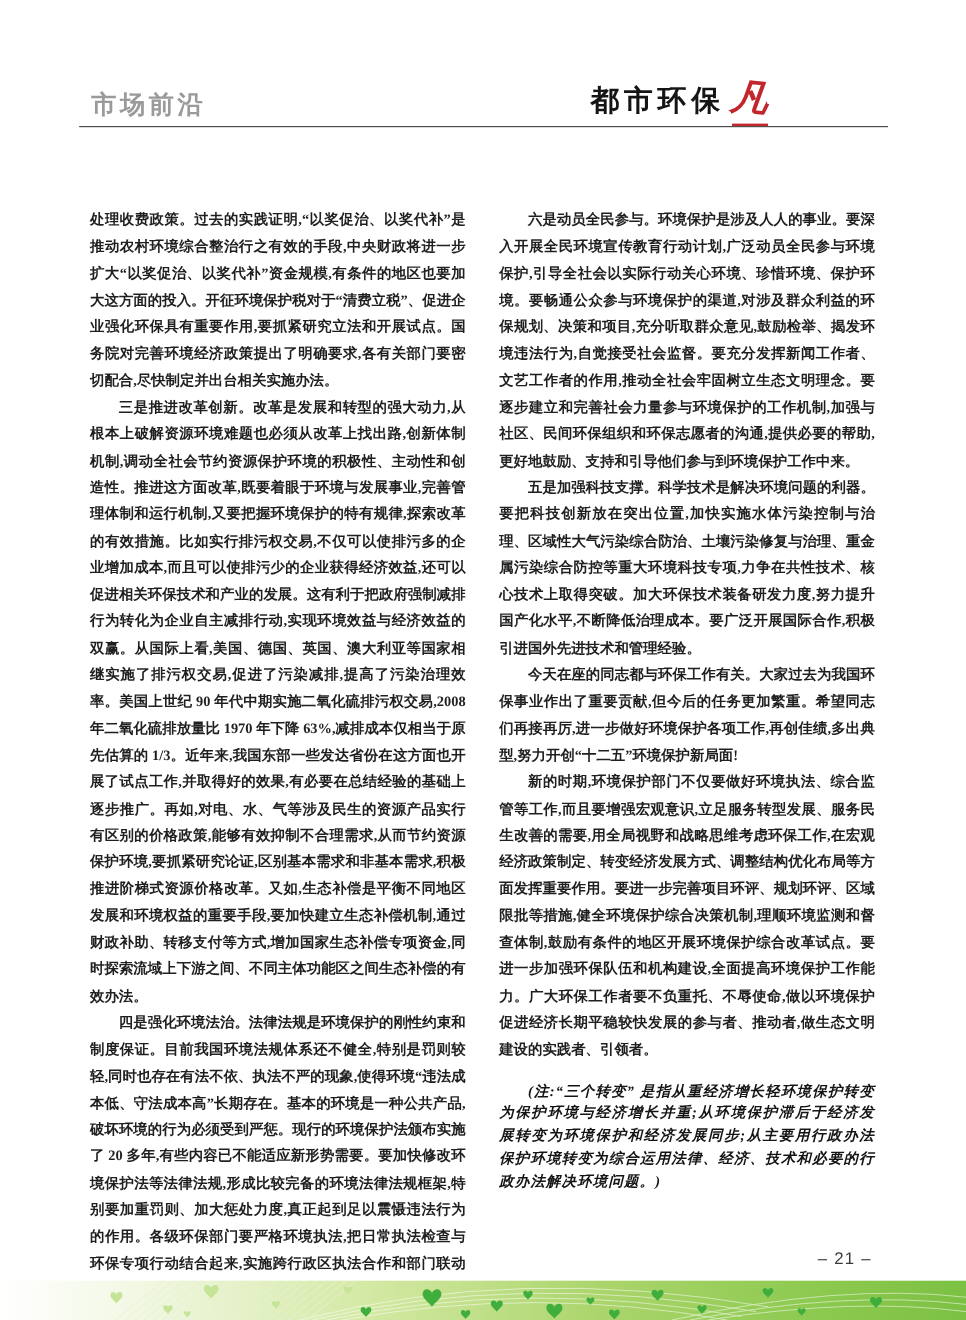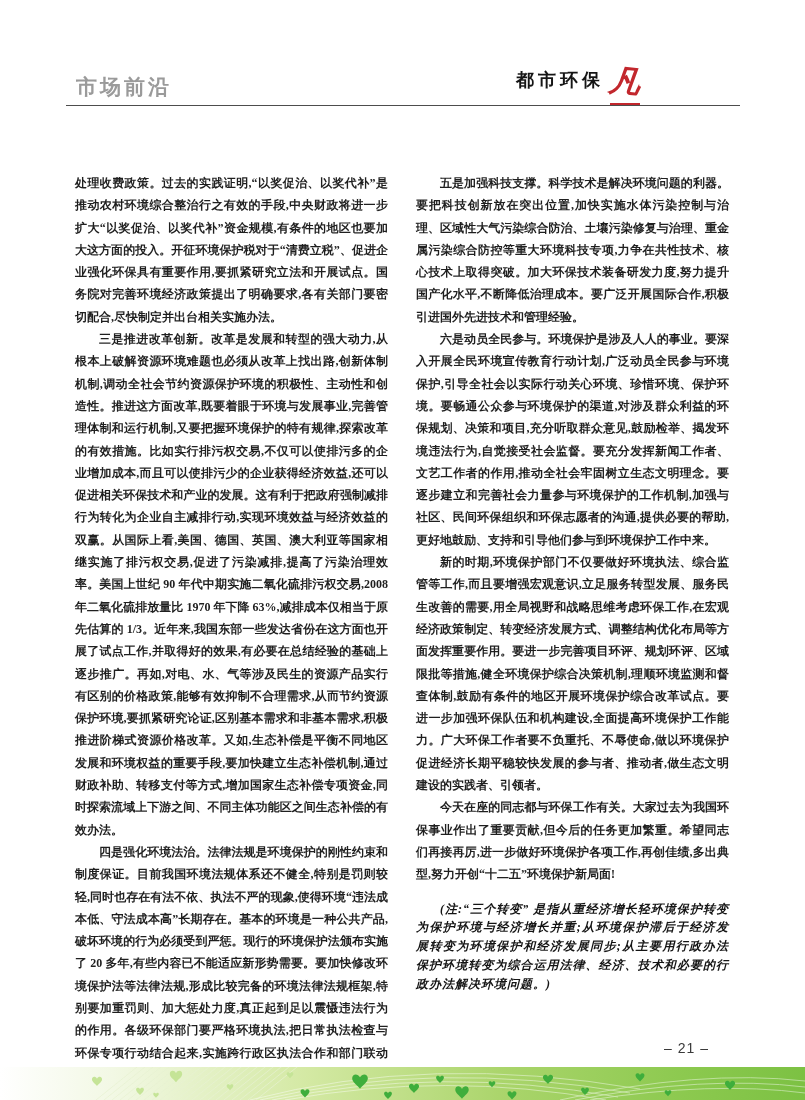--- a/index.html
+++ b/index.html
@@ -13,21 +13,21 @@
   
   .header{position:absolute;top:0;left:0;width:704px;height:106px;}
   .section-label{
     position:absolute;left:76px;top:73px;
     font-family:"Liberation Sans","DejaVu Sans",sans-serif;
     font-size:21px;font-weight:bold;color:#9a9a9a;letter-spacing:3px;
   }
   .magazine-logo{
     position:absolute;right:100px;top:68px;
     font-family:"Liberation Sans","DejaVu Sans",sans-serif;
-    font-size:18px;font-weight:900;color:#151515;letter-spacing:4px;
+    font-size:24px;font-weight:900;color:#151515;letter-spacing:4px;
     white-space:nowrap;
   }
   .logo-mark{
     position:absolute;right:64px;top:66px;
     color:#c2272d;font-size:31px;font-weight:bold;
     font-style:italic;transform:rotate(6deg);
     font-family:"Liberation Serif","DejaVu Serif",serif;
     line-height:1;
   }
   .logo-underline{
@@ -49,20 +49,21 @@
   .note{
     margin-top:14px !important;
     font-style:italic;
     font-size:12px;line-height:18.8px;
     letter-spacing:1px;
     color:#141414;
   }
   
   .page-number{
     position:absolute;left:664px;top:1040px;width:80px;
+    text-align:center;
     font-family:"Liberation Sans","DejaVu Sans",sans-serif;
     font-size:14px;color:#3a3a3a;letter-spacing:1px;
   }
   .footer-band{position:absolute;left:0;bottom:0;width:805px;height:33px;}
 </style>
 </head>
 <body>
 
 <div class="page">
 
@@ -74,24 +75,24 @@
     <div class="header-rule"></div>
   </div>
 
   <div class="col col-left">
     <p class="cont">处理收费政策。过去的实践证明,“以奖促治、以奖代补”是推动农村环境综合整治行之有效的手段,中央财政将进一步扩大“以奖促治、以奖代补”资金规模,有条件的地区也要加大这方面的投入。开征环境保护税对于“清费立税”、促进企业强化环保具有重要作用,要抓紧研究立法和开展试点。国务院对完善环境经济政策提出了明确要求,各有关部门要密切配合,尽快制定并出台相关实施办法。</p>
     <p>三是推进改革创新。改革是发展和转型的强大动力,从根本上破解资源环境难题也必须从改革上找出路,创新体制机制,调动全社会节约资源保护环境的积极性、主动性和创造性。推进这方面改革,既要着眼于环境与发展事业,完善管理体制和运行机制,又要把握环境保护的特有规律,探索改革的有效措施。比如实行排污权交易,不仅可以使排污多的企业增加成本,而且可以使排污少的企业获得经济效益,还可以促进相关环保技术和产业的发展。这有利于把政府强制减排行为转化为企业自主减排行动,实现环境效益与经济效益的双赢。从国际上看,美国、德国、英国、澳大利亚等国家相继实施了排污权交易,促进了污染减排,提高了污染治理效率。美国上世纪 90 年代中期实施二氧化硫排污权交易,2008 年二氧化硫排放量比 1970 年下降 63%,减排成本仅相当于原先估算的 1/3。近年来,我国东部一些发达省份在这方面也开展了试点工作,并取得好的效果,有必要在总结经验的基础上逐步推广。再如,对电、水、气等涉及民生的资源产品实行有区别的价格政策,能够有效抑制不合理需求,从而节约资源保护环境,要抓紧研究论证,区别基本需求和非基本需求,积极推进阶梯式资源价格改革。又如,生态补偿是平衡不同地区发展和环境权益的重要手段,要加快建立生态补偿机制,通过财政补助、转移支付等方式,增加国家生态补偿专项资金,同时探索流域上下游之间、不同主体功能区之间生态补偿的有效办法。</p>
     <p>四是强化环境法治。法律法规是环境保护的刚性约束和制度保证。目前我国环境法规体系还不健全,特别是罚则较轻,同时也存在有法不依、执法不严的现象,使得环境“违法成本低、守法成本高”长期存在。基本的环境是一种公共产品,破坏环境的行为必须受到严惩。现行的环境保护法颁布实施了 20 多年,有些内容已不能适应新形势需要。要加快修改环境保护法等法律法规,形成比较完备的环境法律法规框架,特别要加重罚则、加大惩处力度,真正起到足以震慑违法行为的作用。各级环保部门要严格环境执法,把日常执法检查与环保专项行动结合起来,实施跨行政区执法合作和部门联动执法,敢于碰硬,做到执法必严、违法必究。要健全执法程序,规范执法行为,建立执</p>
   </div>
 
   <div class="col col-right">
+    <p>六是动员全民参与。环境保护是涉及人人的事业。要深入开展全民环境宣传教育行动计划,广泛动员全民参与环境保护,引导全社会以实际行动关心环境、珍惜环境、保护环境。要畅通公众参与环境保护的渠道,对涉及群众利益的环保规划、决策和项目,充分听取群众意见,鼓励检举、揭发环境违法行为,自觉接受社会监督。要充分发挥新闻工作者、文艺工作者的作用,推动全社会牢固树立生态文明理念。要逐步建立和完善社会力量参与环境保护的工作机制,加强与社区、民间环保组织和环保志愿者的沟通,提供必要的帮助,更好地鼓励、支持和引导他们参与到环境保护工作中来。</p>
     <p>五是加强科技支撑。科学技术是解决环境问题的利器。要把科技创新放在突出位置,加快实施水体污染控制与治理、区域性大气污染综合防治、土壤污染修复与治理、重金属污染综合防控等重大环境科技专项,力争在共性技术、核心技术上取得突破。加大环保技术装备研发力度,努力提升国产化水平,不断降低治理成本。要广泛开展国际合作,积极引进国外先进技术和管理经验。</p>
-    <p>六是动员全民参与。环境保护是涉及人人的事业。要深入开展全民环境宣传教育行动计划,广泛动员全民参与环境保护,引导全社会以实际行动关心环境、珍惜环境、保护环境。要畅通公众参与环境保护的渠道,对涉及群众利益的环保规划、决策和项目,充分听取群众意见,鼓励检举、揭发环境违法行为,自觉接受社会监督。要充分发挥新闻工作者、文艺工作者的作用,推动全社会牢固树立生态文明理念。要逐步建立和完善社会力量参与环境保护的工作机制,加强与社区、民间环保组织和环保志愿者的沟通,提供必要的帮助,更好地鼓励、支持和引导他们参与到环境保护工作中来。</p>
+    <p>今天在座的同志都与环保工作有关。大家过去为我国环保事业作出了重要贡献,但今后的任务更加繁重。希望同志们再接再厉,进一步做好环境保护各项工作,再创佳绩,多出典型,努力开创“十二五”环境保护新局面!</p>
     <p>新的时期,环境保护部门不仅要做好环境执法、综合监管等工作,而且要增强宏观意识,立足服务转型发展、服务民生改善的需要,用全局视野和战略思维考虑环保工作,在宏观经济政策制定、转变经济发展方式、调整结构优化布局等方面发挥重要作用。要进一步完善项目环评、规划环评、区域限批等措施,健全环境保护综合决策机制,理顺环境监测和督查体制,鼓励有条件的地区开展环境保护综合改革试点。要进一步加强环保队伍和机构建设,全面提高环境保护工作能力。广大环保工作者要不负重托、不辱使命,做以环境保护促进经济长期平稳较快发展的参与者、推动者,做生态文明建设的实践者、引领者。</p>
-    <p>今天在座的同志都与环保工作有关。大家过去为我国环保事业作出了重要贡献,但今后的任务更加繁重。希望同志们再接再厉,进一步做好环境保护各项工作,再创佳绩,多出典型,努力开创“十二五”环境保护新局面!</p>
     <p class="note">(注:“三个转变” 是指从重经济增长轻环境保护转变为保护环境与经济增长并重;从环境保护滞后于经济发展转变为环境保护和经济发展同步;从主要用行政办法保护环境转变为综合运用法律、经济、技术和必要的行政办法解决环境问题。)</p>
   </div>
 
   <div class="page-number">– 21 –</div>
 
   <svg class="footer-band" viewBox="0 0 805 33" xmlns="http://www.w3.org/2000/svg" preserveAspectRatio="none">
     <defs>
       <linearGradient id="bandGrad" x1="0" y1="0" x2="1" y2="0">
         <stop offset="0" stop-color="#ffffff"></stop>
         <stop offset="0.14" stop-color="#f2f8e4"></stop>

